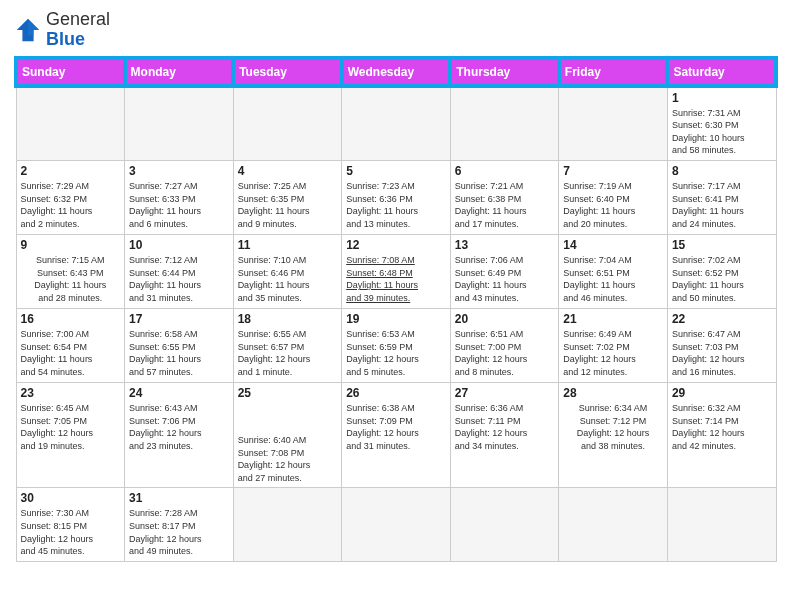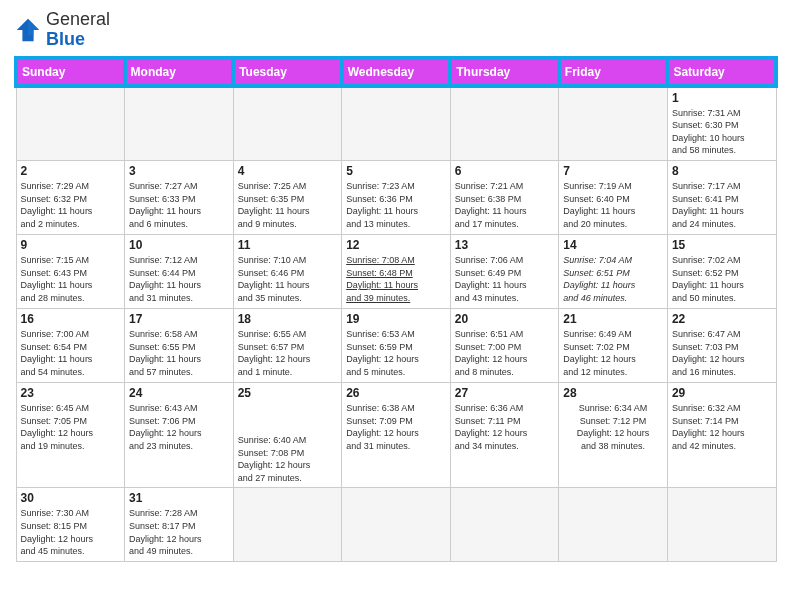--- a/index.html
+++ b/index.html
@@ -179,21 +179,21 @@
             <div class="day-number">8</div>
             <div class="day-info" style="white-space: pre-line;">Sunrise: 7:17 AM
 Sunset: 6:41 PM
 Daylight: 11 hours
 and 24 minutes.</div>
           </td>
         </tr>
         <tr>
           <td>
             <div class="day-number">9</div>
-            <div class="day-info" style="white-space: pre-line;">Sunrise: 7:15 AM
+            <div class="day-info" style="white-space: pre-line; text-align: center;">Sunrise: 7:15 AM
 Sunset: 6:43 PM
 Daylight: 11 hours
 and 28 minutes.</div>
           </td>
           <td>
             <div class="day-number">10</div>
             <div class="day-info" style="white-space: pre-line;">Sunrise: 7:12 AM
 Sunset: 6:44 PM
 Daylight: 11 hours
 and 31 minutes.</div>
@@ -214,21 +214,21 @@
           </td>
           <td>
             <div class="day-number">13</div>
             <div class="day-info" style="white-space: pre-line;">Sunrise: 7:06 AM
 Sunset: 6:49 PM
 Daylight: 11 hours
 and 43 minutes.</div>
           </td>
           <td>
             <div class="day-number">14</div>
-            <div class="day-info" style="white-space: pre-line; font-style: italic;">Sunrise: 7:04 AM
+            <div class="day-info" style="white-space: pre-line;">Sunrise: 7:04 AM
 Sunset: 6:51 PM
 Daylight: 11 hours
 and 46 minutes.</div>
           </td>
           <td>
             <div class="day-number">15</div>
             <div class="day-info" style="white-space: pre-line;">Sunrise: 7:02 AM
 Sunset: 6:52 PM
 Daylight: 11 hours
 and 50 minutes.</div>

